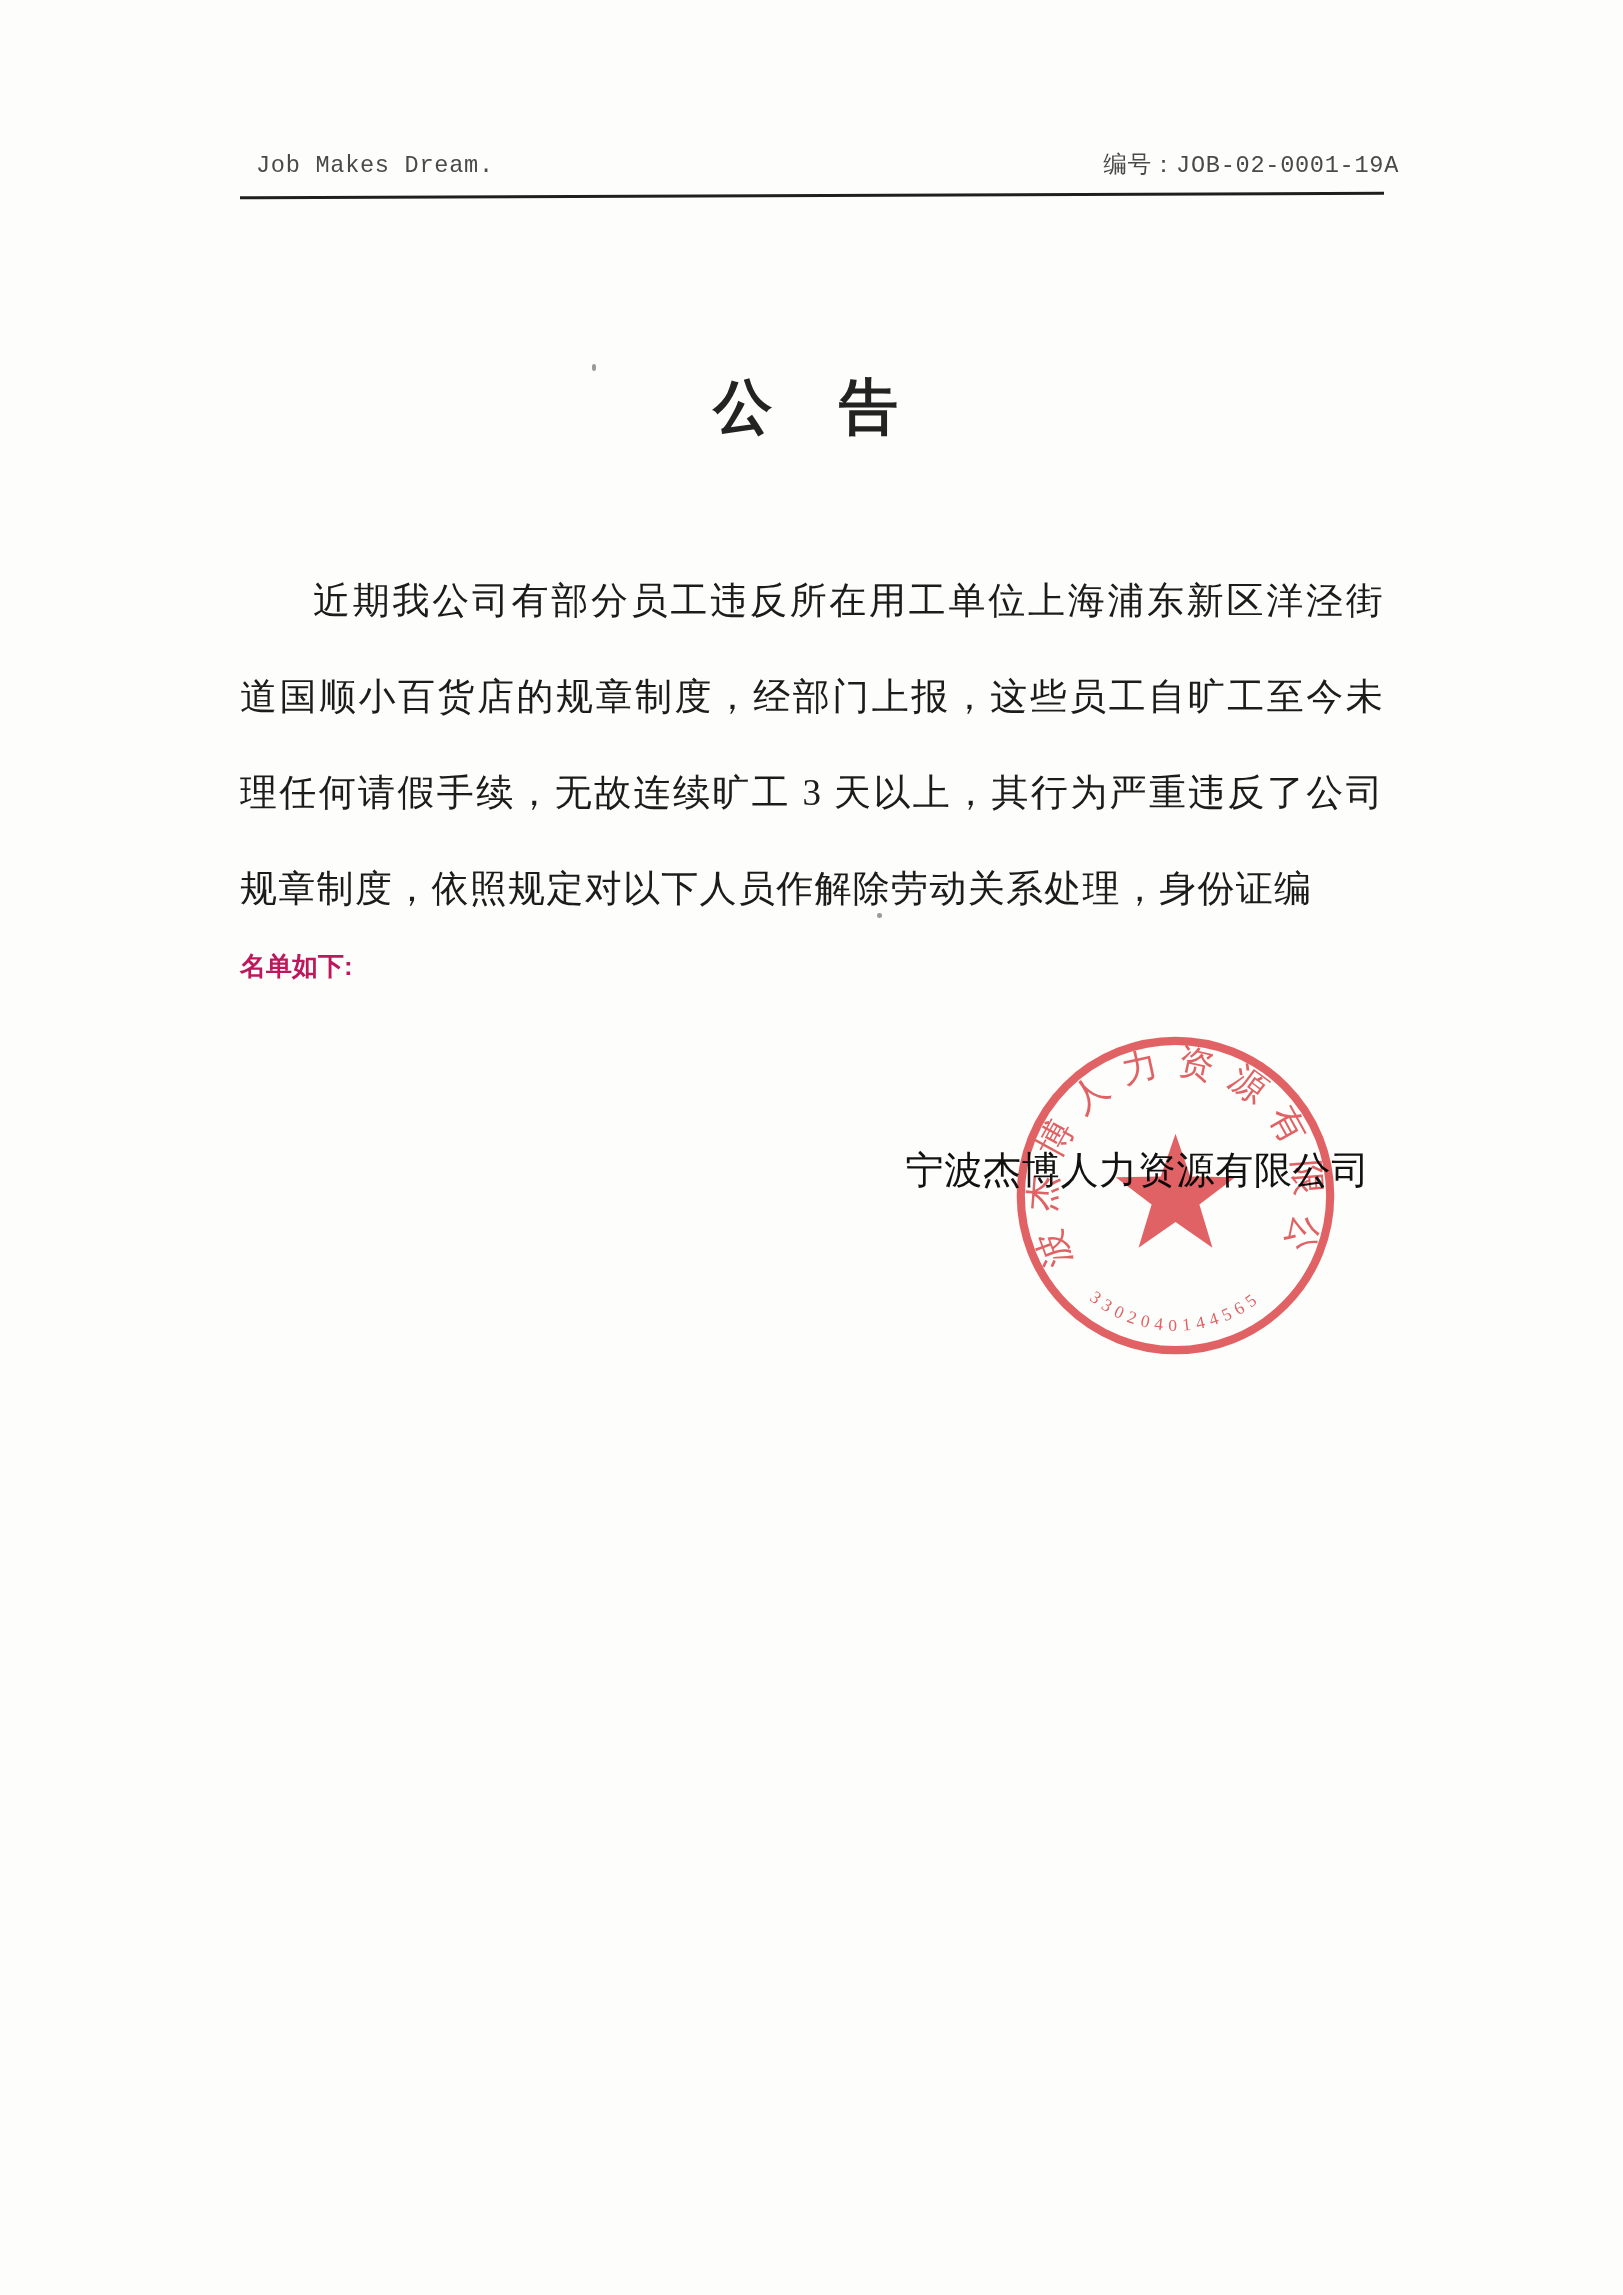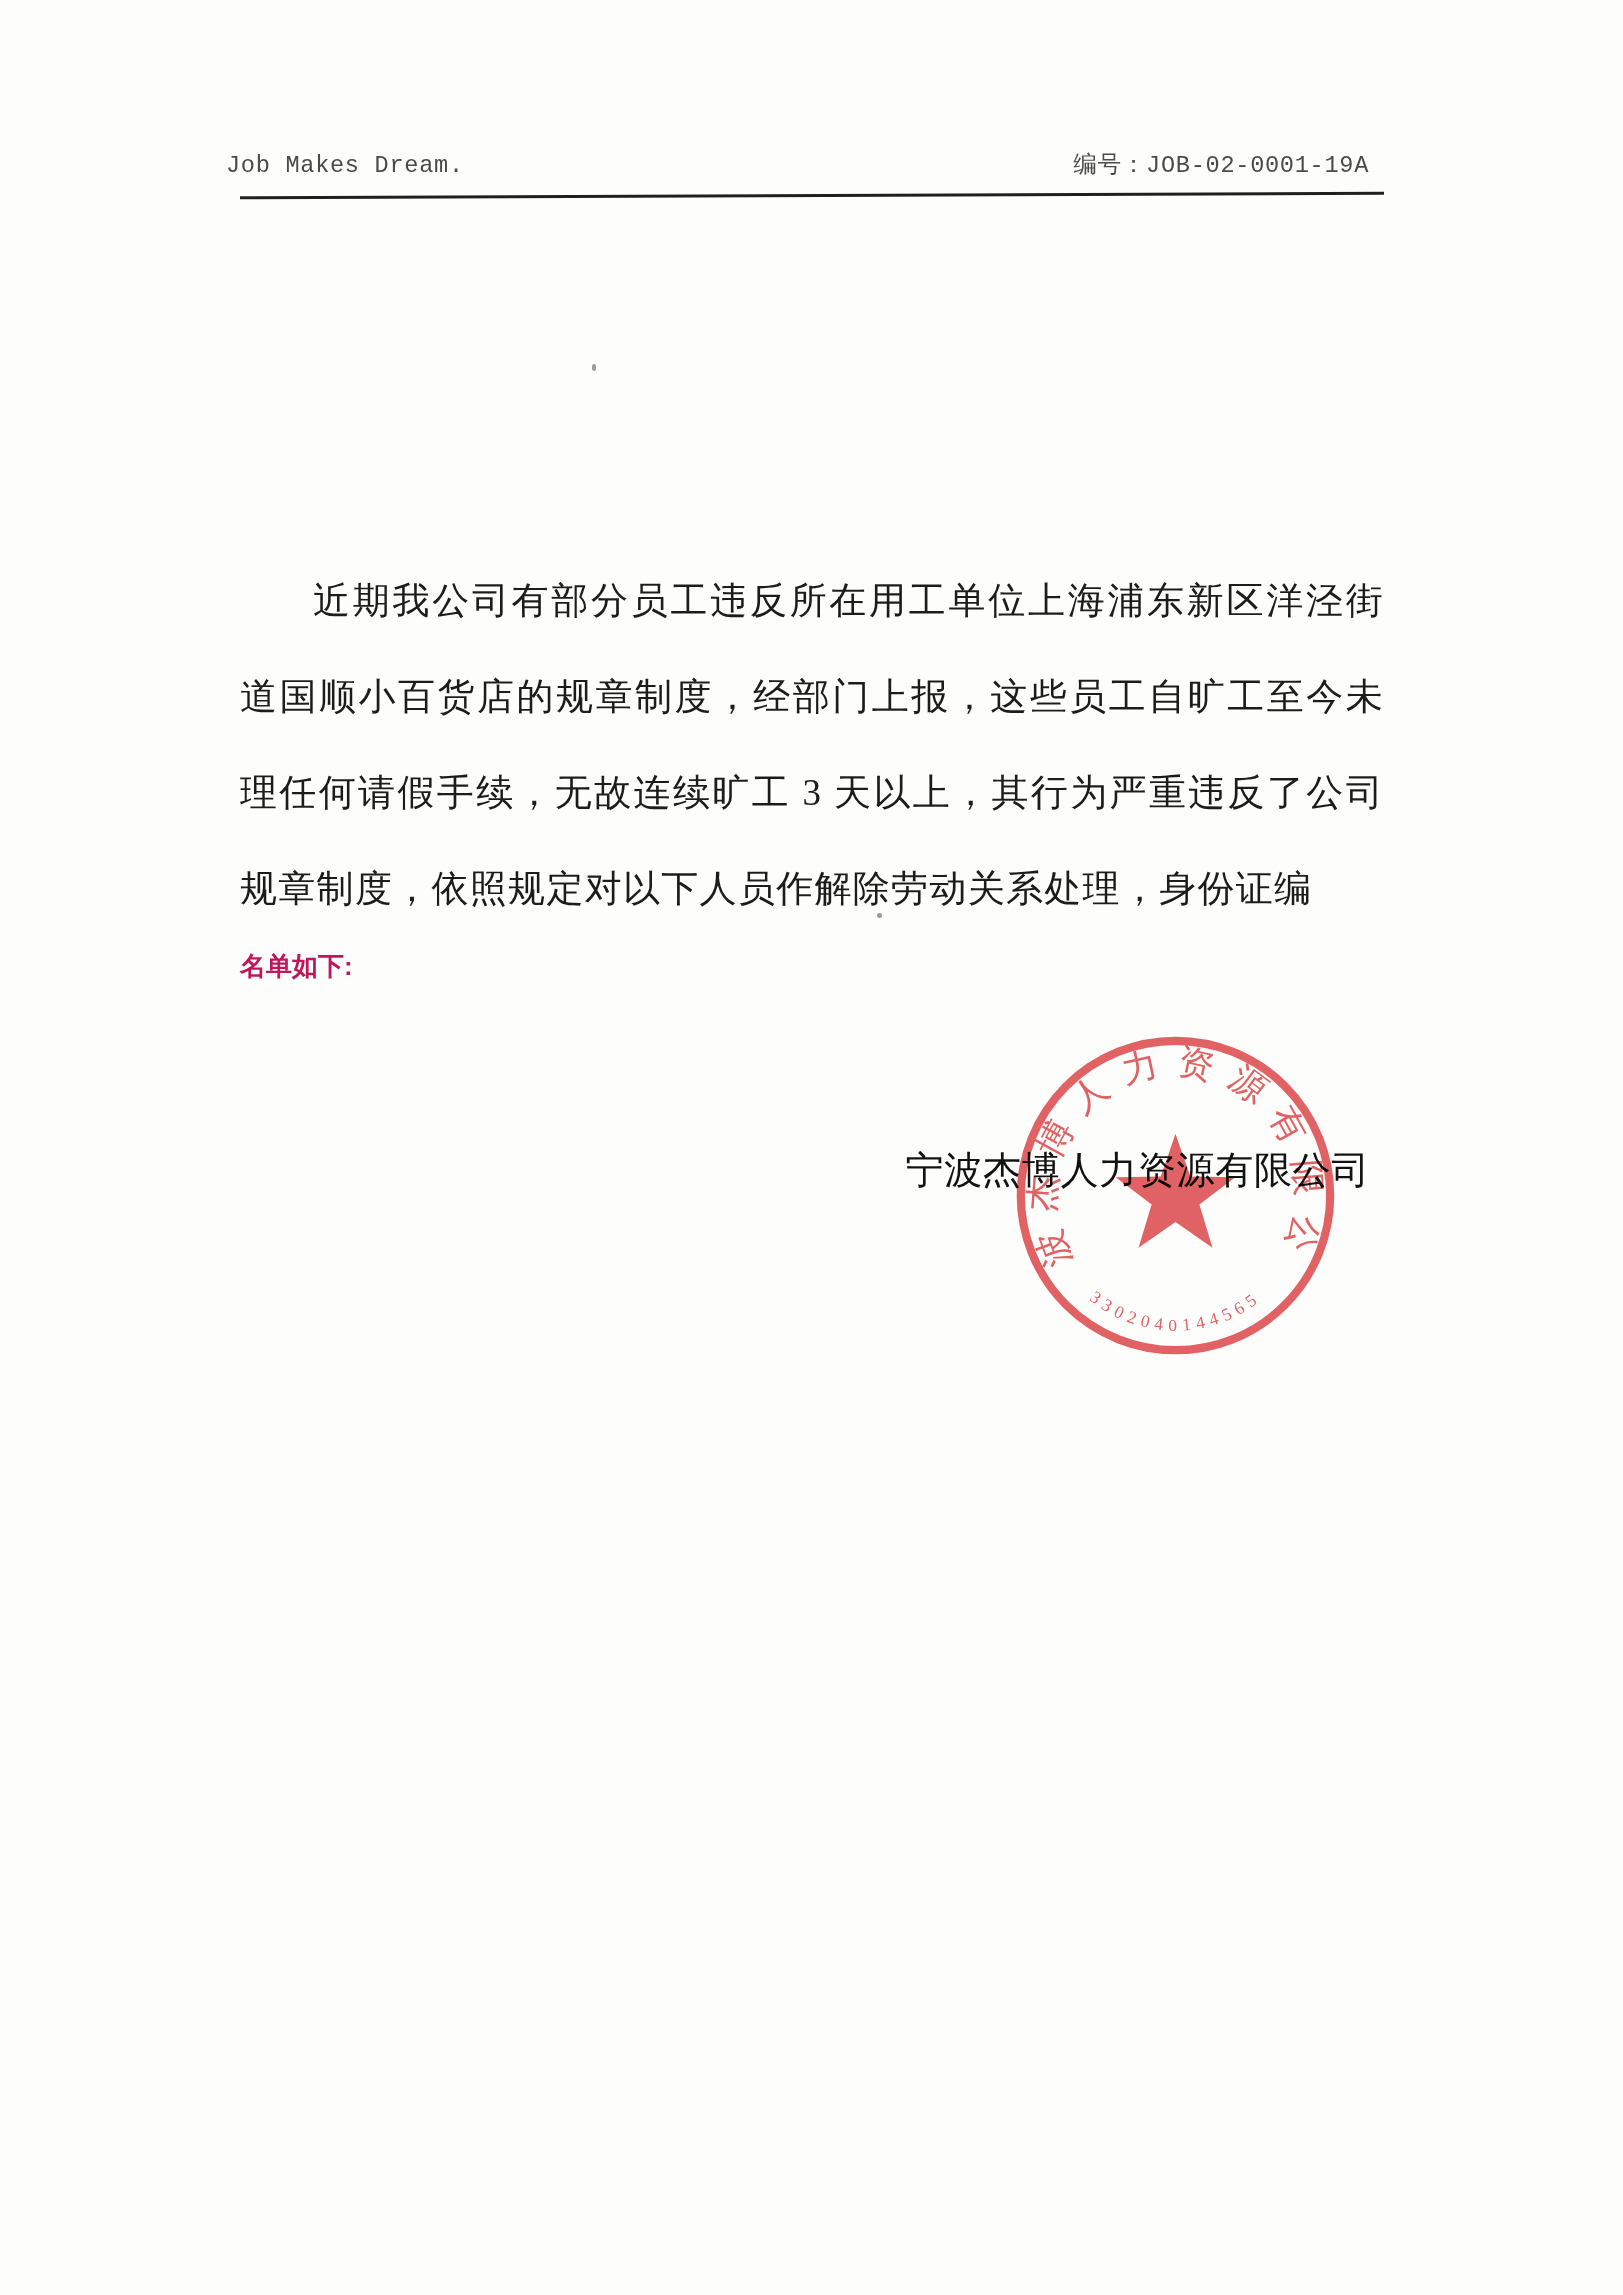--- a/index.html
+++ b/index.html
@@ -6,21 +6,21 @@
   .page{
     position:relative;
     width:1623px;height:2295px;
     margin:0 auto;
     background:#fdfdfb;
     overflow:hidden;
     font-family:"Liberation Serif", serif;
     color:#1b1b1b;
   }
   .header-row{
-    position:absolute;left:226px;top:148px;width:1143px;
+    position:absolute;left:256px;top:148px;width:1143px;
     display:flex;justify-content:space-between;align-items:baseline;
     font-family:"Liberation Mono","DejaVu Sans Mono",monospace;
     font-size:23.6px;color:#4a4a4a;letter-spacing:0.7px;
   }
   .rule{
     position:absolute;left:240px;top:194px;width:1144px;height:2.6px;
     background:#1f1f1f;transform:rotate(-0.22deg);
   }
   .doc-title{
     position:absolute;left:0;top:368px;width:1615px;
@@ -76,20 +76,21 @@
 
 <div class="page">
 
   <div class="header-row">
     <span>Job Makes Dream.</span>
     <span>编号：JOB-02-0001-19A</span>
   </div>
 
   <div class="rule"></div>
 
+  <div class="doc-title">公　告</div>
 
   <div class="body-block">
     <div class="body-line first just">近期我公司有部分员工违反所在用工单位上海浦东新区洋泾街</div>
     <div class="body-line just">道国顺小百货店的规章制度，经部门上报，这些员工自旷工至今未办</div>
     <div class="body-line just">理任何请假手续，无故连续旷工 3 天以上，其行为严重违反了公司的</div>
     <div class="body-line">规章制度，依照规定对以下人员作解除劳动关系处理，身份证编号。</div>
   </div>
 
   <div class="list-label">名单如下:</div>
 

